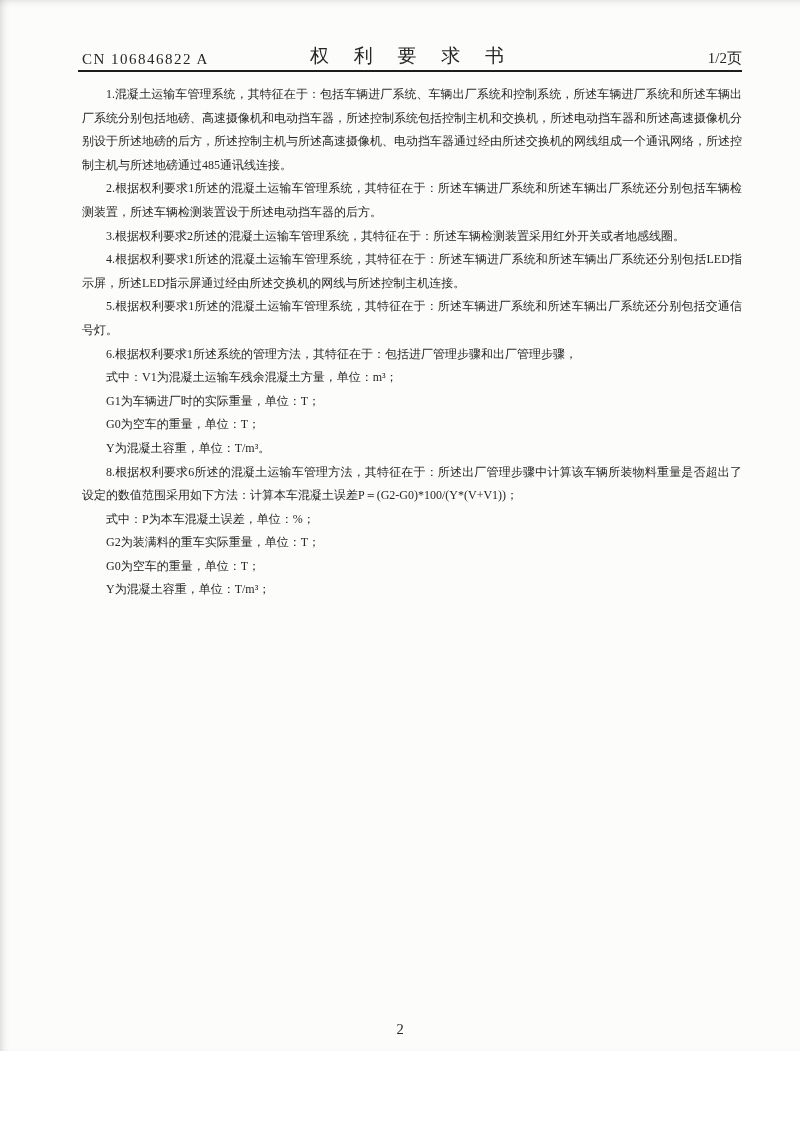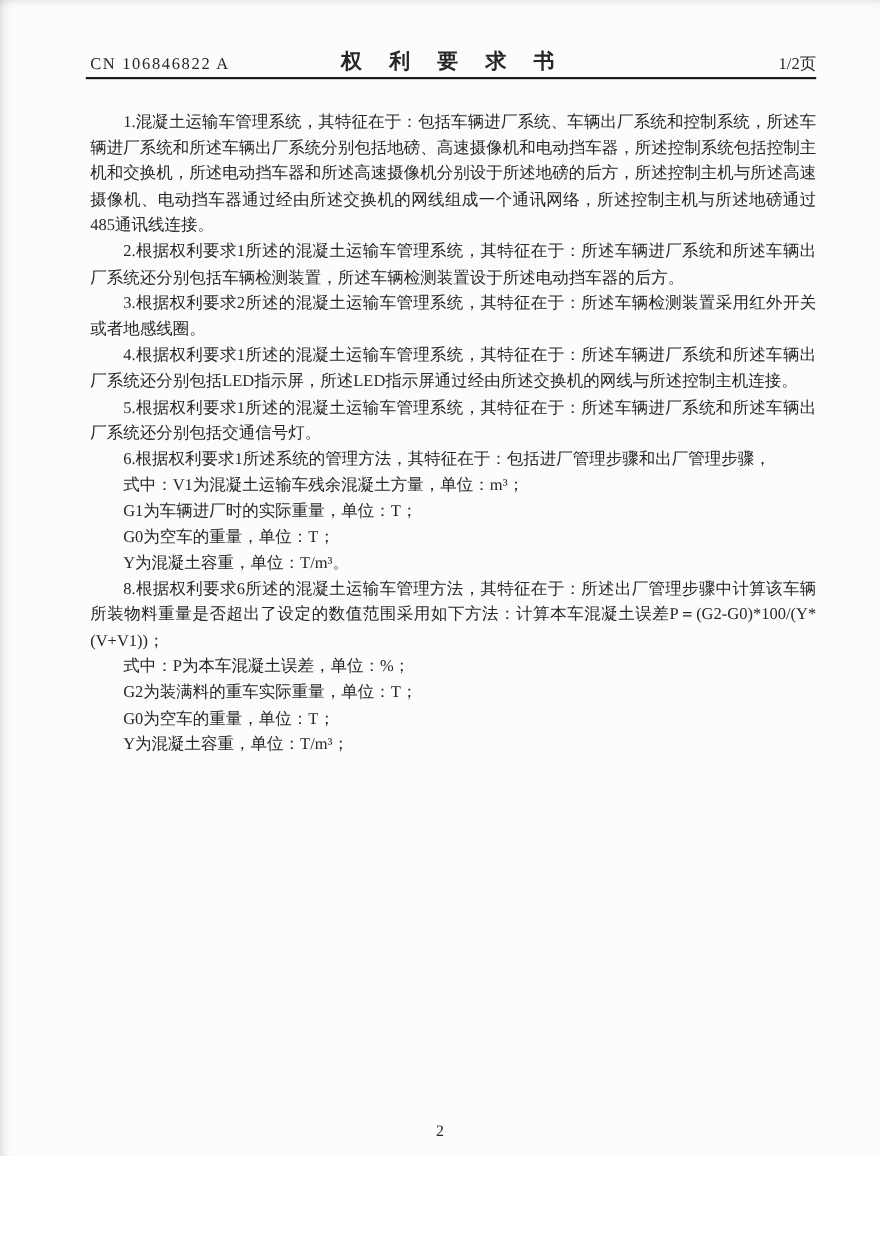--- a/index.html
+++ b/index.html
@@ -31,21 +31,21 @@
     font-size: 15px;
     letter-spacing: 1.5px;
     white-space: nowrap;
   }
   .doc-title {
     position: absolute;
     left: 50%;
     transform: translateX(-50%);
     bottom: -1px;
     font-size: 19px;
-    font-weight: bold;
+    font-weight: normal;
     letter-spacing: 10px;
     white-space: nowrap;
   }
   .page-indicator {
     position: absolute;
     right: 0;
     bottom: 0;
     font-size: 15px;
     white-space: nowrap;
   }
@@ -54,24 +54,24 @@
     position: absolute;
     top: 70px;
     left: 78px;
     width: 664px;
     height: 2px;
     background: #1c1c1c;
   }
 
   .claims-body {
     position: absolute;
-    top: 100px;
+    top: 83px;
     left: 82px;
     width: 660px;
-    font-size: 15px;
+    font-size: 12px;
     line-height: 23.6px;
     text-align: justify;
   }
   .claims-body p {
     margin: 0;
     text-indent: 2em;
   }
 
   .page-number {
     position: absolute;

